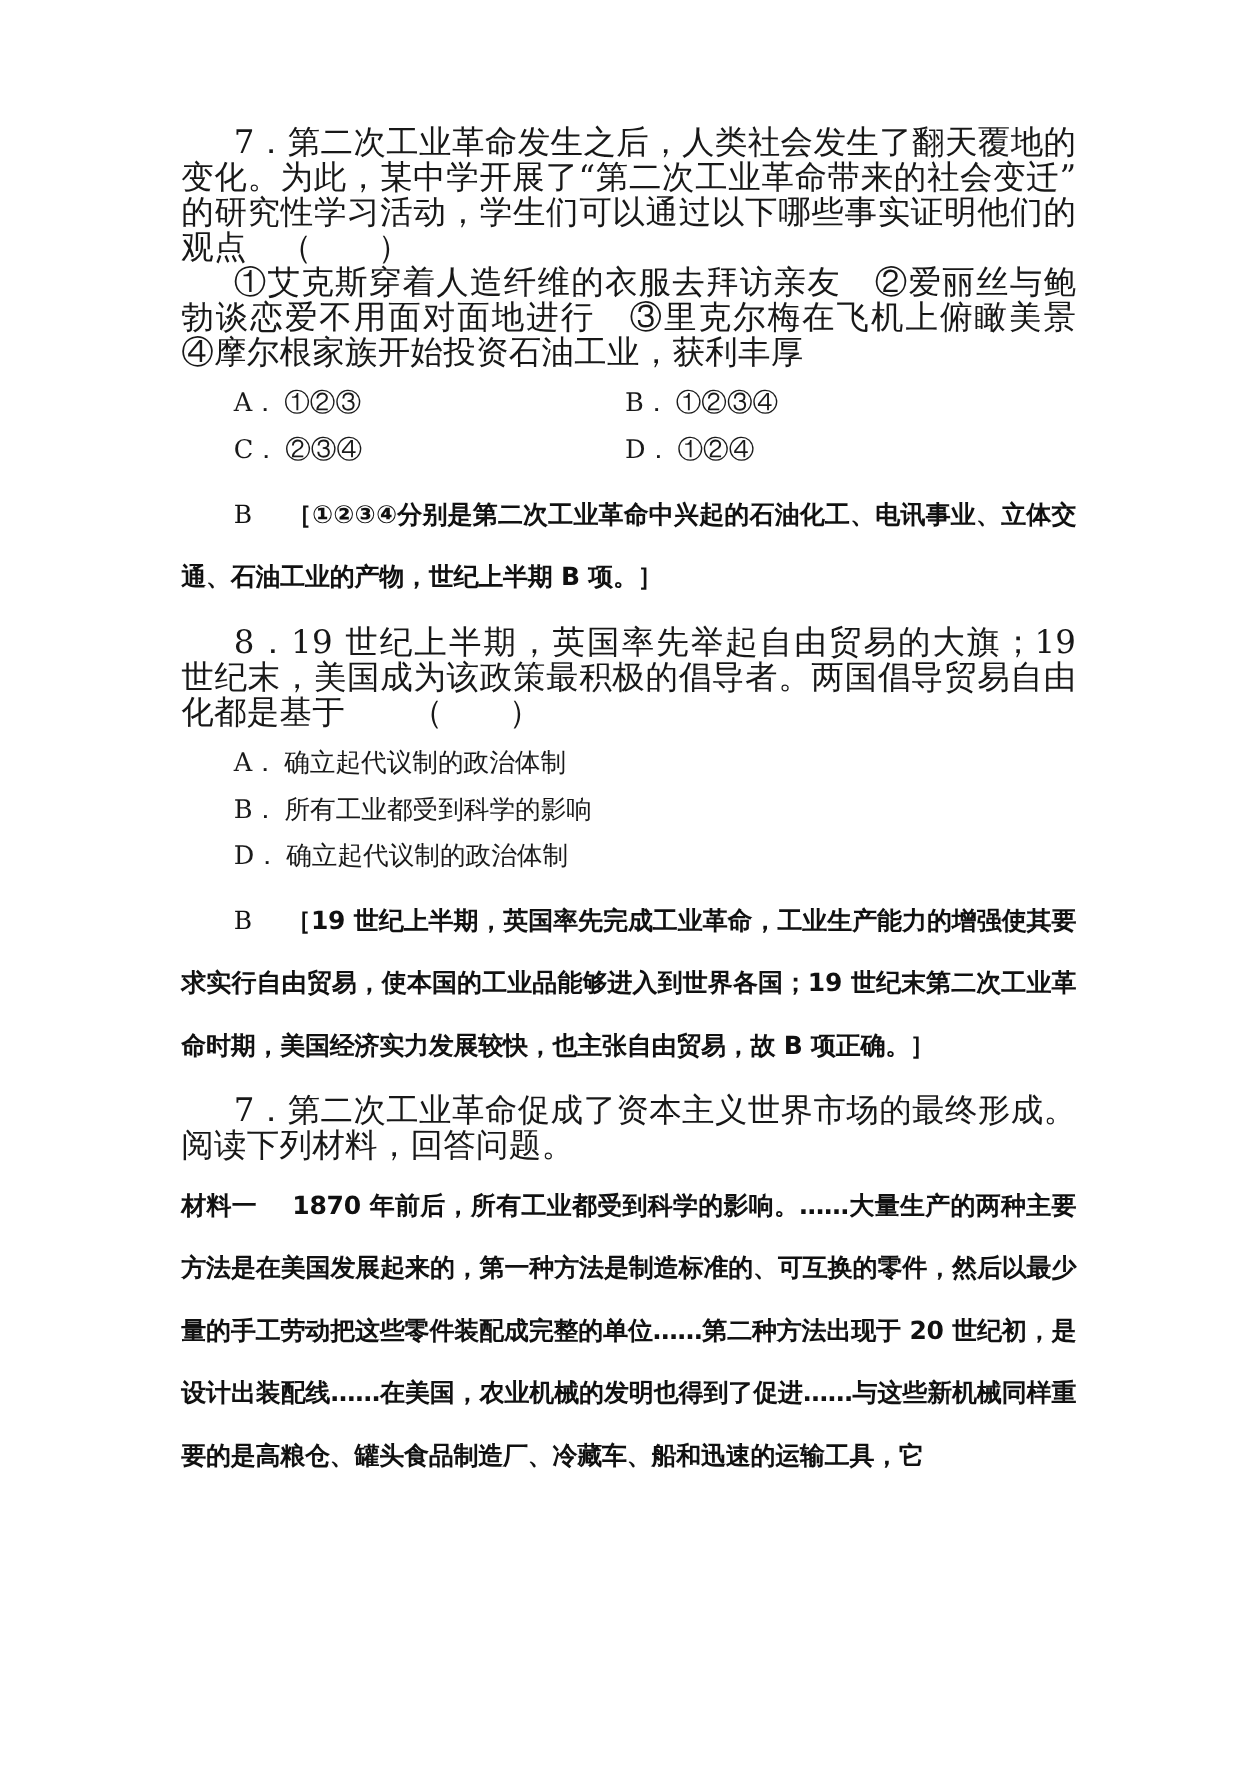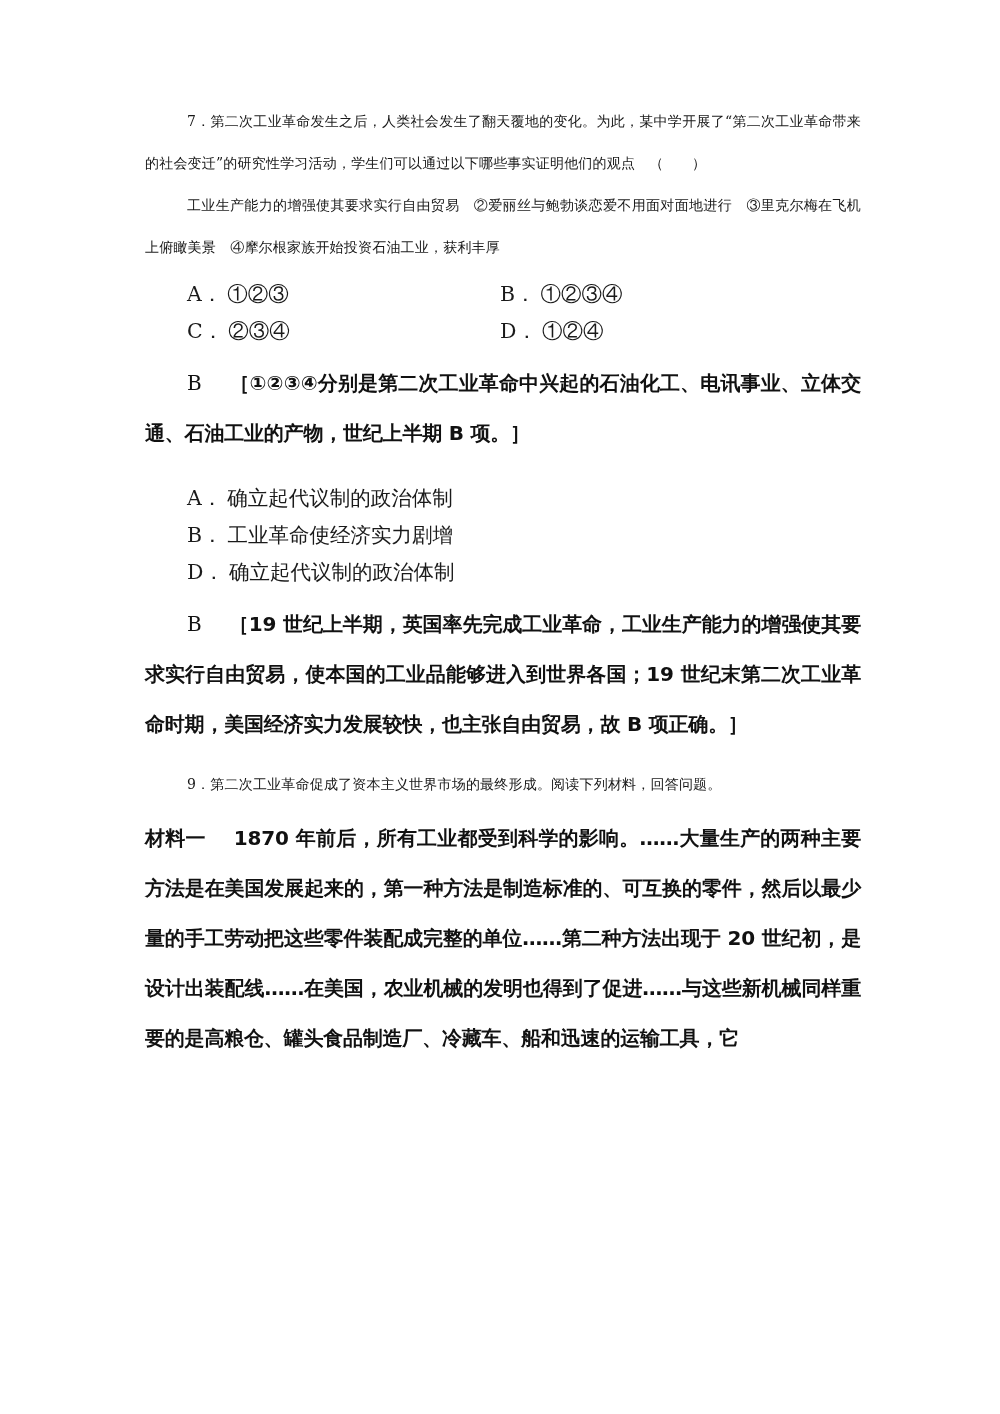--- a/index.html
+++ b/index.html
@@ -31,22 +31,22 @@
   .content {
     position: absolute;
     left: 145px;
     top: 100px;
     width: 716px;
   }
 
   
   .q-text {
     font-family: "DejaVu Serif", "Liberation Serif", serif;
-    font-size: 14px;
-    line-height: 42px;
+    font-size: 26px;
+    line-height: 28px;
     color: #181818;
     letter-spacing: 0.2px;
     text-align: justify;
     text-justify: inter-ideograph;
     margin: 0;
   }
   .indent {
     text-indent: 42px;
   }
 
@@ -118,21 +118,21 @@
   }
 </style>
 </head>
 <body>
 
 <div class="page">
   <div class="content">
 
     <p class="q-text indent">7．第二次工业革命发生之后，人类社会发生了翻天覆地的变化。为此，某中学开展了“第二次工业革命带来的社会变迁”的研究性学习活动，学生们可以通过以下哪些事实证明他们的观点　（　　）</p>
 
-    <p class="q-text indent">工业生产能力的增强使其要求实行自由贸易　②爱丽丝与鲍勃谈恋爱不用面对面地进行　③里克尔梅在飞机上俯瞰美景　④摩尔根家族开始投资石油工业，获利丰厚</p>
+    <p class="q-text indent">①艾克斯穿着人造纤维的衣服去拜访亲友　②爱丽丝与鲍勃谈恋爱不用面对面地进行　③里克尔梅在飞机上俯瞰美景　④摩尔根家族开始投资石油工业，获利丰厚</p>
 
     <div class="gap-sm"></div>
 
     <div class="opt-row">
       <span class="opt-col-a">
         <span class="opt-label">A．</span><span class="opt-body">①②③</span>
       </span>
       <span class="opt-col-b">
         <span class="opt-label">B．</span><span class="opt-body">①②③④</span>
       </span>
@@ -146,33 +146,34 @@
         <span class="opt-label">D．</span><span class="opt-body">①②④</span>
       </span>
     </div>
 
     <div class="gap-sm"></div>
 
     <p class="exp-text exp-indent"><span class="ans-letter">B</span><span class="nbsp-run">&nbsp;&nbsp;&nbsp;</span><span>［①②③④分别是第二次工业革命中兴起的石油化工、电讯事业、立体交通、石油工业的产物，世纪上半期 B 项。］</span></p>
 
     <div class="gap-md"></div>
 
+    <p class="q-text indent">8．19 世纪上半期，英国率先举起自由贸易的大旗；19 世纪末，美国成为该政策最积极的倡导者。两国倡导贸易自由化都是基于　　（　　）</p>
 
     <div class="gap-sm"></div>
 
     <div class="opt-single"><span class="opt-label">A．</span><span class="opt-body">确立起代议制的政治体制</span></div>
-    <div class="opt-single"><span class="opt-label">B．</span><span class="opt-body">工业革命使经济实力剧增</span></div>
+    <div class="opt-single"><span class="opt-label">B．</span><span class="opt-body">所有工业都受到科学的影响</span></div>
     <div class="opt-single"><span class="opt-label">D．</span><span class="opt-body">确立起代议制的政治体制</span></div>
 
     <div class="gap-sm"></div>
 
     <p class="exp-text exp-indent"><span class="ans-letter">B</span><span class="nbsp-run">&nbsp;&nbsp;&nbsp;</span><span>［19 世纪上半期，英国率先完成工业革命，工业生产能力的增强使其要求实行自由贸易，使本国的工业品能够进入到世界各国；19 世纪末第二次工业革命时期，美国经济实力发展较快，也主张自由贸易，故 B 项正确。］</span></p>
 
     <div class="gap-md"></div>
 
-    <p class="q-text indent">9．第二次工业革命促成了资本主义世界市场的最终形成。阅读下列材料，回答问题。</p>
+    <p class="q-text indent">7．第二次工业革命促成了资本主义世界市场的最终形成。阅读下列材料，回答问题。</p>
 
     <div class="gap-sm"></div>
 
     <p class="exp-text"><span class="bold-label">材料一</span><span class="nbsp-run">&nbsp;&nbsp;&nbsp;</span><span>1870 年前后，所有工业都受到科学的影响。……大量生产的两种主要方法是在美国发展起来的，第一种方法是制造标准的、可互换的零件，然后以最少量的手工劳动把这些零件装配成完整的单位……第二种方法出现于 20 世纪初，是设计出装配线……在美国，农业机械的发明也得到了促进……与这些新机械同样重要的是高粮仓、罐头食品制造厂、冷藏车、船和迅速的运输工具，它</span></p>
 
   </div>
 </div>
 
 </body></html>

